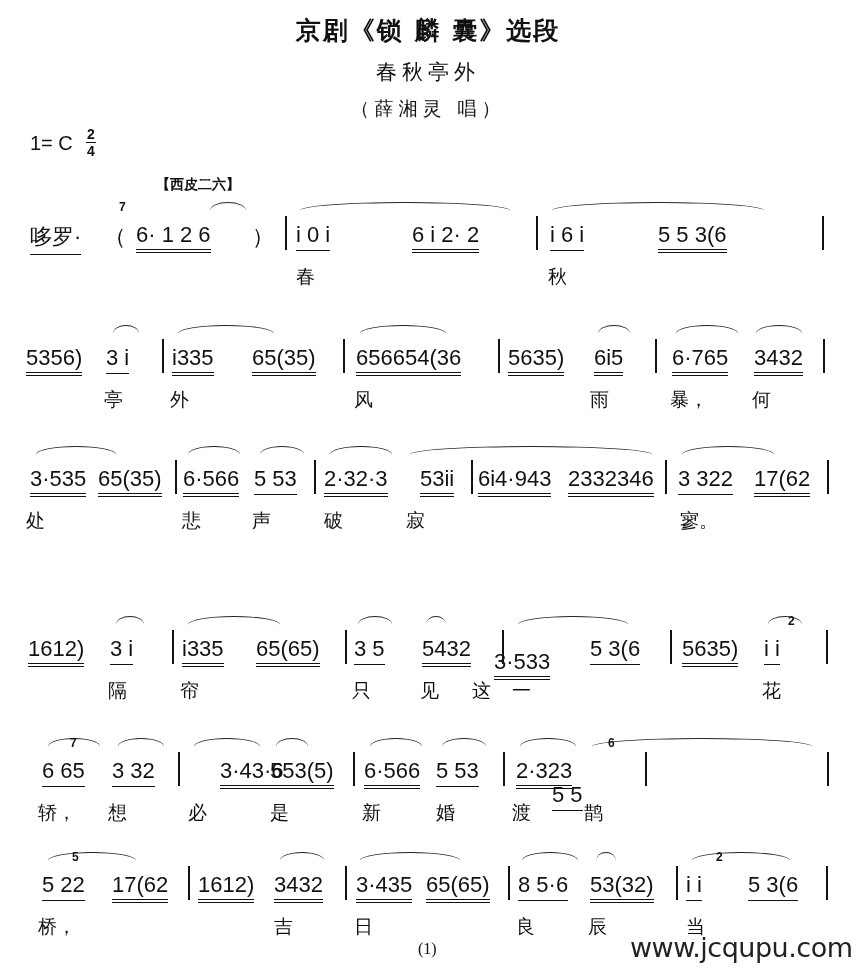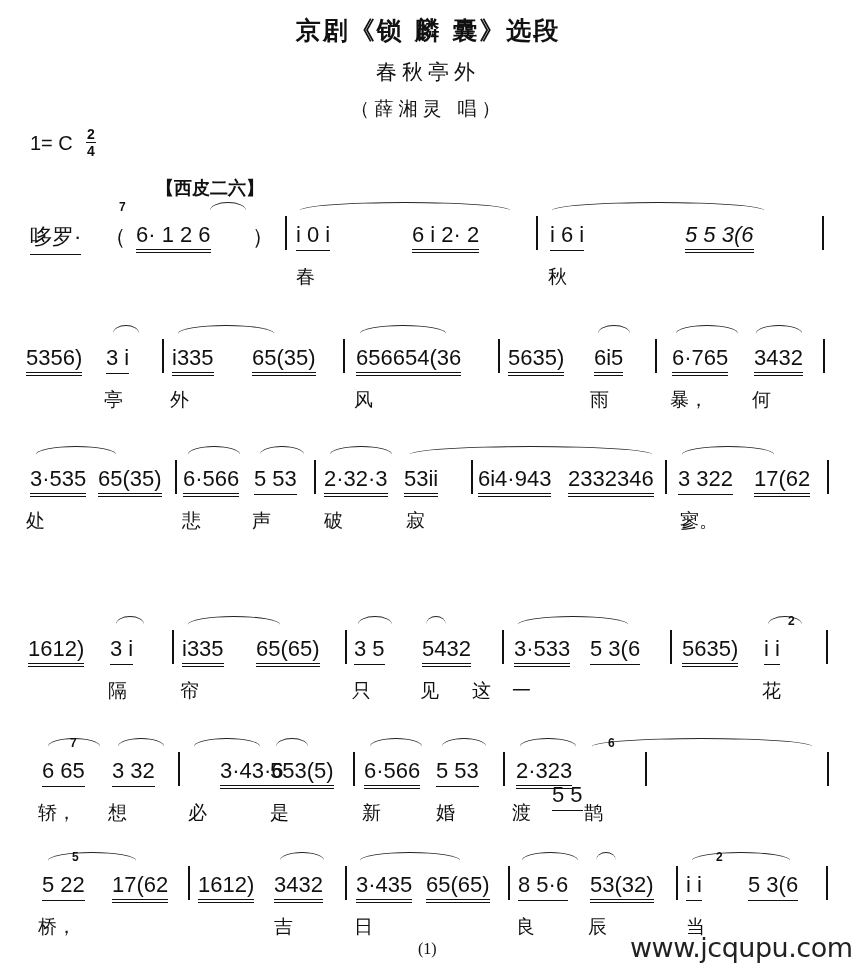--- a/index.html
+++ b/index.html
@@ -3,21 +3,21 @@
 <meta charset="utf-8">
 <style>
   html,body{margin:0;padding:0;background:#fff;}
   body{width:856px;height:970px;position:relative;overflow:hidden;color:#111;font-family:"Liberation Sans","DejaVu Sans",sans-serif;}
   .title{position:absolute;top:14px;left:0;width:856px;text-align:center;font-size:25px;font-weight:bold;letter-spacing:2px;font-family:"DejaVu Sans",sans-serif;}
   .subtitle{position:absolute;top:58px;left:0;width:856px;text-align:center;font-size:21px;letter-spacing:5px;font-family:"DejaVu Serif",serif;}
   .singer{position:absolute;top:96px;left:0;width:856px;text-align:center;font-size:19px;letter-spacing:5px;font-family:"DejaVu Serif",serif;}
   .key{position:absolute;top:132px;left:30px;font-size:20px;}
   .timesig{position:absolute;top:127px;left:86px;font-size:14px;font-weight:bold;line-height:14px;text-align:center;}
   .timesig .bar{display:block;border-top:1px solid #111;width:10px;margin:1px 0;}
-  .banqiang{position:absolute;top:176px;left:156px;font-size:18px;font-weight:bold;font-family:"DejaVu Sans",sans-serif;}
+  .banqiang{position:absolute;top:176px;left:156px;font-size:14px;font-weight:bold;font-family:"DejaVu Sans",sans-serif;}
   .line{position:absolute;left:0;width:856px;height:90px;}
   .notes{position:absolute;top:0;left:0;width:856px;height:40px;font-size:22px;font-family:"Liberation Sans",sans-serif;white-space:nowrap;}
   .seg{position:absolute;top:0;display:inline-block;}
   .ul1{border-bottom:1.5px solid #111;padding-bottom:2px;}
   .ul2{border-bottom:4px double #111;padding-bottom:1px;}
   .barline{position:absolute;top:-6px;width:2px;height:34px;background:#111;}
   .slur{position:absolute;top:-20px;height:16px;border-top:1.5px solid #222;border-radius:50% 50% 0 0;}
   .lyrics{position:absolute;top:42px;left:0;width:856px;height:30px;font-size:19px;font-family:"DejaVu Serif",serif;}
   .lyr{position:absolute;top:0;}
   .grace{position:absolute;top:-22px;font-size:12px;font-weight:bold;}
@@ -41,21 +41,21 @@
 <div id="score">
     <div class="line" style="top: 222px;">
       <div class="notes">
         <span class="seg ul1" style="left: 30px;">哆罗·</span>
         <span class="seg " style="left: 104px;">（</span>
         <span class="seg ul2" style="left: 136px;">6· 1 2 6</span>
         <span class="seg " style="left: 252px;">）</span>
         <span class="seg ul1" style="left: 296px;">i  0 i</span>
         <span class="seg ul2" style="left: 412px;">6 i 2· 2</span>
         <span class="seg ul1" style="left: 550px;">i   6 i</span>
-        <span class="seg ul2" style="left: 685px; font-style: italic;">5 5 3(6</span>
+        <span class="seg ul2" style="left: 658px;">5 5 3(6</span>
         <span class="barline" style="left: 285px;"></span>
         <span class="barline" style="left: 536px;"></span>
         <span class="barline" style="left: 822px;"></span>
         <span class="slur" style="left: 300px; width: 210px;"></span>
         <span class="slur" style="left: 552px; width: 212px;"></span>
         <span class="slur" style="left: 210px; width: 36px;"></span>
         <span class="grace" style="left: 119px;">7</span>
       </div>
       <div class="lyrics">
         <span class="lyr" style="left: 296px;">春</span>
@@ -94,21 +94,21 @@
         <span class="lyr" style="left: 752px;">何</span>
       </div>
     </div>
     <div class="line" style="top: 466px;">
       <div class="notes">
         <span class="seg ul2" style="left: 30px;">3·535</span>
         <span class="seg ul2" style="left: 98px;">65(35)</span>
         <span class="seg ul2" style="left: 183px;">6·566</span>
         <span class="seg ul1" style="left: 254px;">5 53</span>
         <span class="seg ul2" style="left: 324px;">2·32·3</span>
-        <span class="seg ul2" style="left: 404px;">53ii</span>
+        <span class="seg ul2" style="left: 420px;">53ii</span>
         <span class="seg ul2" style="left: 478px;">6i4·943</span>
         <span class="seg ul2" style="left: 568px;">2332346</span>
         <span class="seg ul1" style="left: 678px;">3 322</span>
         <span class="seg ul2" style="left: 754px;">17(62</span>
         <span class="barline" style="left: 175px;"></span>
         <span class="barline" style="left: 314px;"></span>
         <span class="barline" style="left: 471px;"></span>
         <span class="barline" style="left: 665px;"></span>
         <span class="barline" style="left: 827px;"></span>
         <span class="slur" style="left: 36px; width: 80px;"></span>
@@ -128,21 +128,21 @@
       </div>
     </div>
     <div class="line" style="top: 636px;">
       <div class="notes">
         <span class="seg ul2" style="left: 28px;">1612)</span>
         <span class="seg ul1" style="left: 110px;">3 i</span>
         <span class="seg ul2" style="left: 182px;">i335</span>
         <span class="seg ul2" style="left: 256px;">65(65)</span>
         <span class="seg ul1" style="left: 354px;">3 5</span>
         <span class="seg ul2" style="left: 422px;">5432</span>
-        <span class="seg ul2" style="left: 514px;">3·533</span>
+        <span class="seg ul2" style="left: 494px; margin-top: 13px;">3·533</span>
         <span class="seg ul1" style="left: 590px;">5 3(6</span>
         <span class="seg ul2" style="left: 682px;">5635)</span>
         <span class="seg ul1" style="left: 764px;">i i</span>
         <span class="barline" style="left: 172px;"></span>
         <span class="barline" style="left: 345px;"></span>
         <span class="barline" style="left: 502px;"></span>
         <span class="barline" style="left: 670px;"></span>
         <span class="barline" style="left: 826px;"></span>
         <span class="slur" style="left: 116px; width: 28px;"></span>
         <span class="slur" style="left: 188px; width: 92px;"></span>

